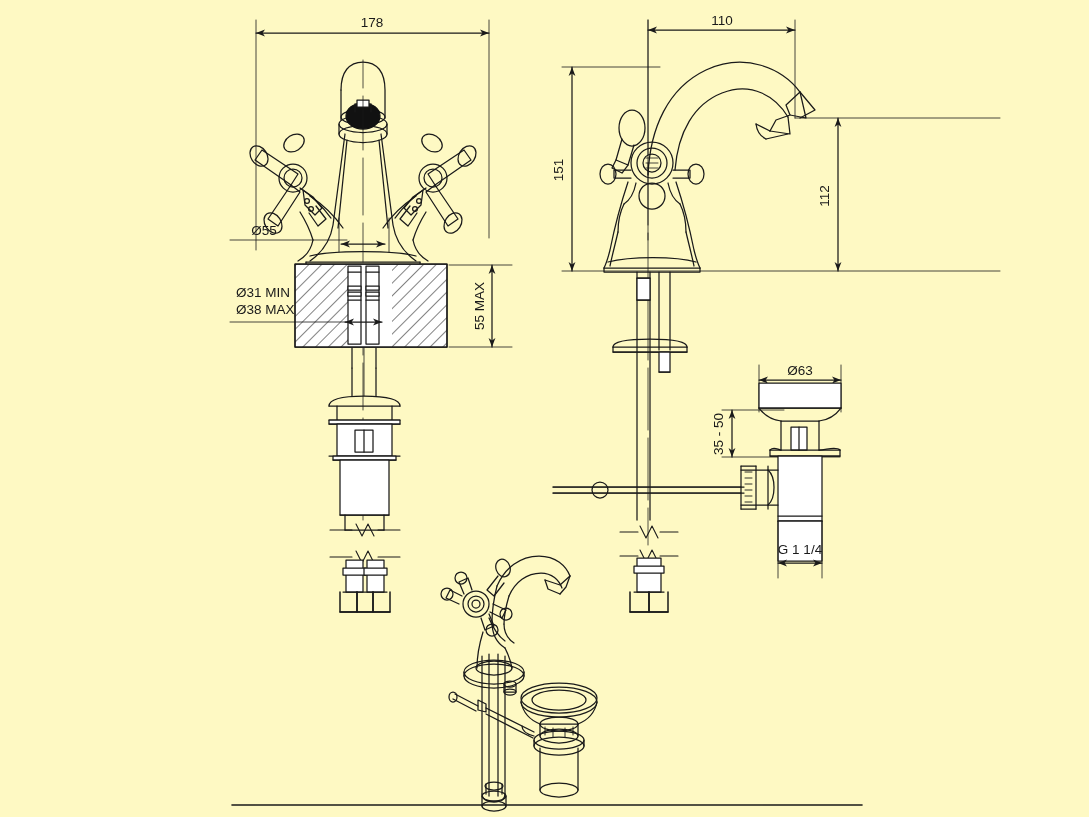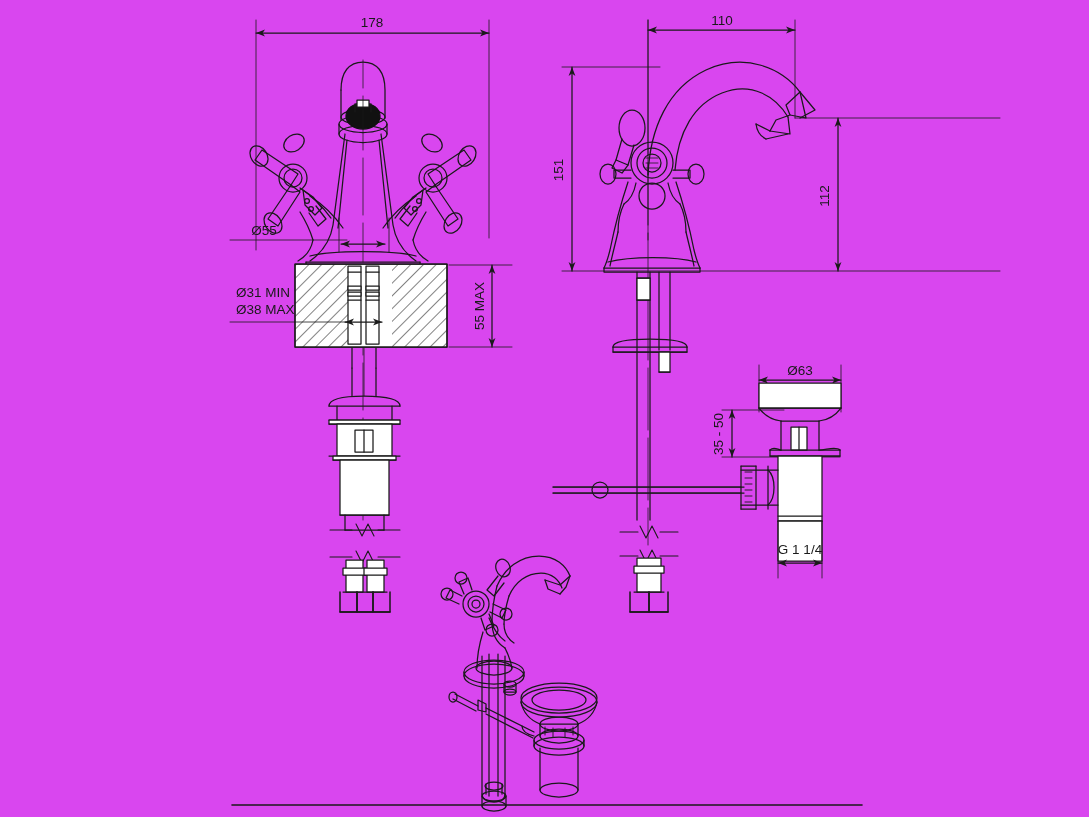--- a/index.html
+++ b/index.html
@@ -1,18 +1,18 @@
 <!DOCTYPE html>
 <html><head>
 <meta charset="utf-8">
 <title>Technical Drawing</title>
 <style>
   html,body{margin:0;padding:0;background:#ffffff;}
   body{width:1089px;height:817px;font-family:"Liberation Sans",sans-serif;overflow:hidden;}
-  #sheet{position:relative;width:1089px;height:817px;background:#d946ef;}
+  #sheet{position:relative;width:1089px;height:817px;background:#fef9c3;}
   #sheet svg{position:absolute;left:0;top:0;}
   .dimtext{font-family:"Liberation Sans",sans-serif;font-size:13.5px;fill:#1a1a1a;}
 </style>
 </head>
 <body>
 
 <div id="sheet">
 <svg width="1089" height="817" viewBox="0 0 1089 817" xmlns="http://www.w3.org/2000/svg">
   <defs>
     <marker id="ar" markerWidth="10" markerHeight="8" refX="9" refY="4" orient="auto" markerUnits="userSpaceOnUse">

